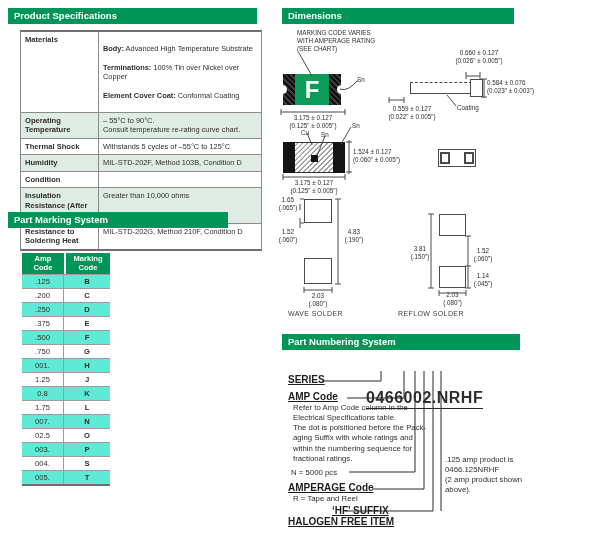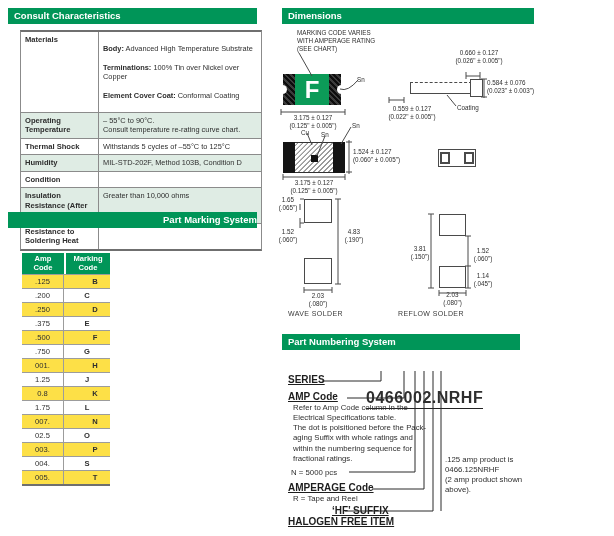--- a/index.html
+++ b/index.html
@@ -18,21 +18,21 @@
   .pc-row.alt{background:#dfece4;}
   .pc-label{font-weight:bold;padding:3px 3px 3px 4px;border-right:1px solid #8b8b8b;font-size:7.6px;}
   .pc-value{padding:3px 4px;white-space:pre-line;}
   .pc-value b{font-weight:bold;}
 
   
   .pm-table{position:absolute;left:22px;top:253px;width:88px;font-size:7.6px;border-bottom:2px solid #6f6f6f;}
   .pm-head{display:grid;grid-template-columns:42px 2px 44px;}
   .pm-hcell{background:#009558;color:#fff;font-weight:bold;text-align:center;padding:2px 0;line-height:1.15;font-size:7.6px;}
   .pm-row{display:grid;grid-template-columns:42px 46px;border-top:1px solid #9c9c9c;height:13px;line-height:13px;text-align:center;background:#fff;}
-  .pm-row.alt{background:#fde047;gap:8px;}
+  .pm-row.alt{background:#5eead4;}
   .pm-amp{border-right:1px solid #9c9c9c;}
   .pm-mark{font-weight:bold;}
 
   
   .dimtext{position:absolute;font-size:6.3px;line-height:1.25;color:#2e2e2e;white-space:pre-line;}
   .c{text-align:center;}
   .box{position:absolute;border:1px solid #4a4a4a;box-sizing:border-box;background:#fff;}
   .cap{position:absolute;top:0;bottom:0;width:12px;
        background:repeating-linear-gradient(45deg,#0d0d0d 0 2px,#3c3c3c 2px 4px);}
   .notch{position:absolute;width:9px;height:9px;border-radius:50%;background:#fff;top:11px;}
@@ -50,21 +50,21 @@
              border-bottom:1.5px solid #222;padding-bottom:1px;margin-top:36px;}
   .pn-label{position:absolute;font-size:10px;font-weight:bold;color:#1d1d1d;text-decoration:underline;}
   .pn-text{position:absolute;font-size:7.8px;line-height:1.3;white-space:pre-line;}
   svg.overlay{position:absolute;pointer-events:none;}
 </style>
 </head>
 <body>
 
 <div id="app">
 
-  <div class="bar" style="left:8px;top:8px;width:249px;">Consult Characteristics</div>
+  <div class="bar" style="left:8px;top:8px;width:249px;">Product Specifications</div>
 
   <div class="pc-table">
     <div class="pc-row">
       <div class="pc-label">Materials</div>
       <div class="pc-value">
         <div><b>Body:</b><span> Advanced High Temperature Substrate</span></div>
         <div><b>Terminations:</b><span> 100% Tin over Nickel over Copper</span></div>
         <div><b>Element Cover Coat:</b><span> Conformal Coating</span></div>
       </div>
     </div>
@@ -83,24 +83,25 @@
     </div>
     <div class="pc-row">
       <div class="pc-label">Condition</div>
     </div>
     <div class="pc-row alt">
       <div class="pc-label">Insulation Resistance (After Opening)</div>
       <div class="pc-value">Greater than 10,000 ohms</div>
     </div>
     <div class="pc-row">
       <div class="pc-label">Resistance to Soldering Heat</div>
-    </div>
-  </div>
-
-  <div class="bar" style="left:8px;top:212px;width:249px;text-align:right;">Part Marking System</div>
+      <div class="pc-value">MIL-STD-202G, Method 210F,  Condition D</div>
+    </div>
+  </div>
+
+  <div class="bar" style="left:8px;top:212px;width:220px;">Part Marking System</div>
 
   <div class="pm-table">
     <div class="pm-head">
       <div class="pm-hcell" style="white-space:pre-line;">Amp
 Code</div>
       <div></div>
       <div class="pm-hcell" style="white-space:pre-line;">Marking
 Code</div>
     </div>
     <div class="pm-row alt">
@@ -158,21 +159,21 @@
     <div class="pm-row">
         <span class="pm-amp">004.</span>
         <span class="pm-mark">S</span>
       </div>
     <div class="pm-row alt">
         <span class="pm-amp">005.</span>
         <span class="pm-mark">T</span>
       </div>
   </div>
 
-  <div class="bar" style="left:282px;top:8px;width:252px;">Dimensions</div>
+  <div class="bar" style="left:282px;top:8px;width:232px;">Dimensions</div>
 
   <div class="dimtext" style="left:297px;top:29px;">MARKING CODE VARIES
 WITH AMPERAGE RATING
 (SEE CHART)</div>
 
   <div class="fuse-top">
     <div class="cap" style="left:0;">
         <div class="notch" style="left:-5px;"></div>
       </div>
     <div class="cap" style="right:0;">

